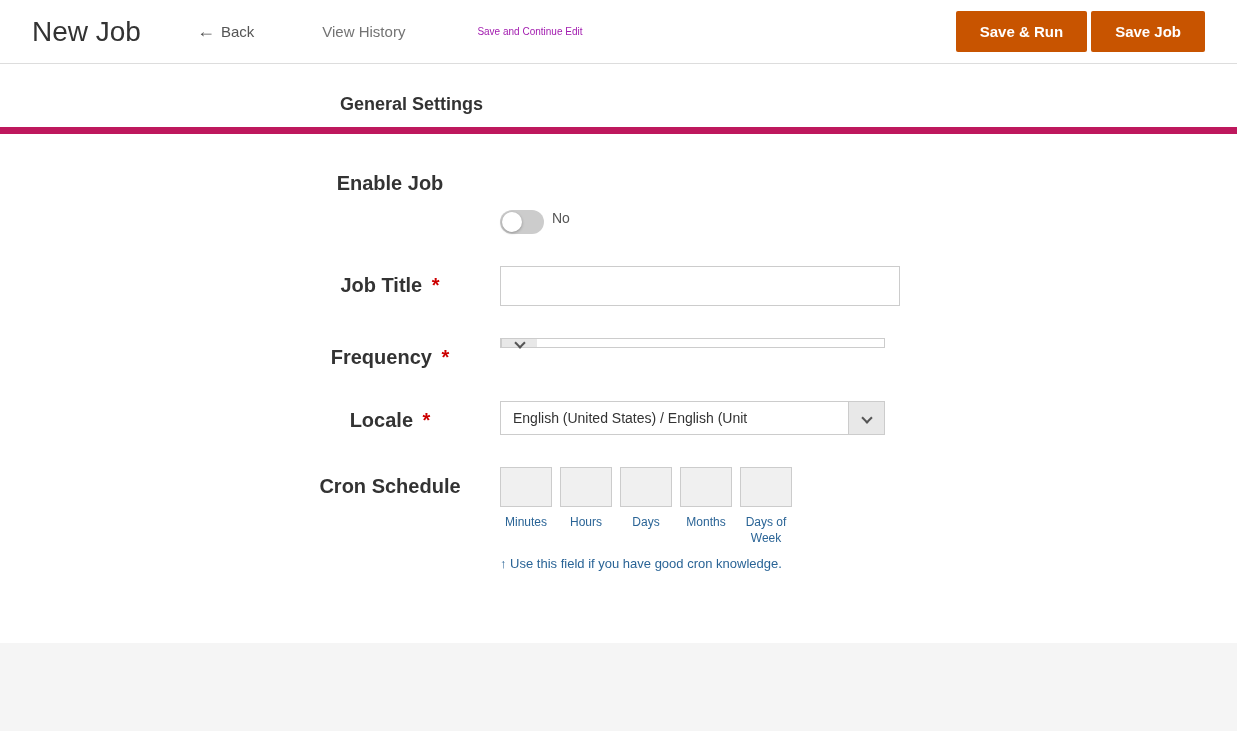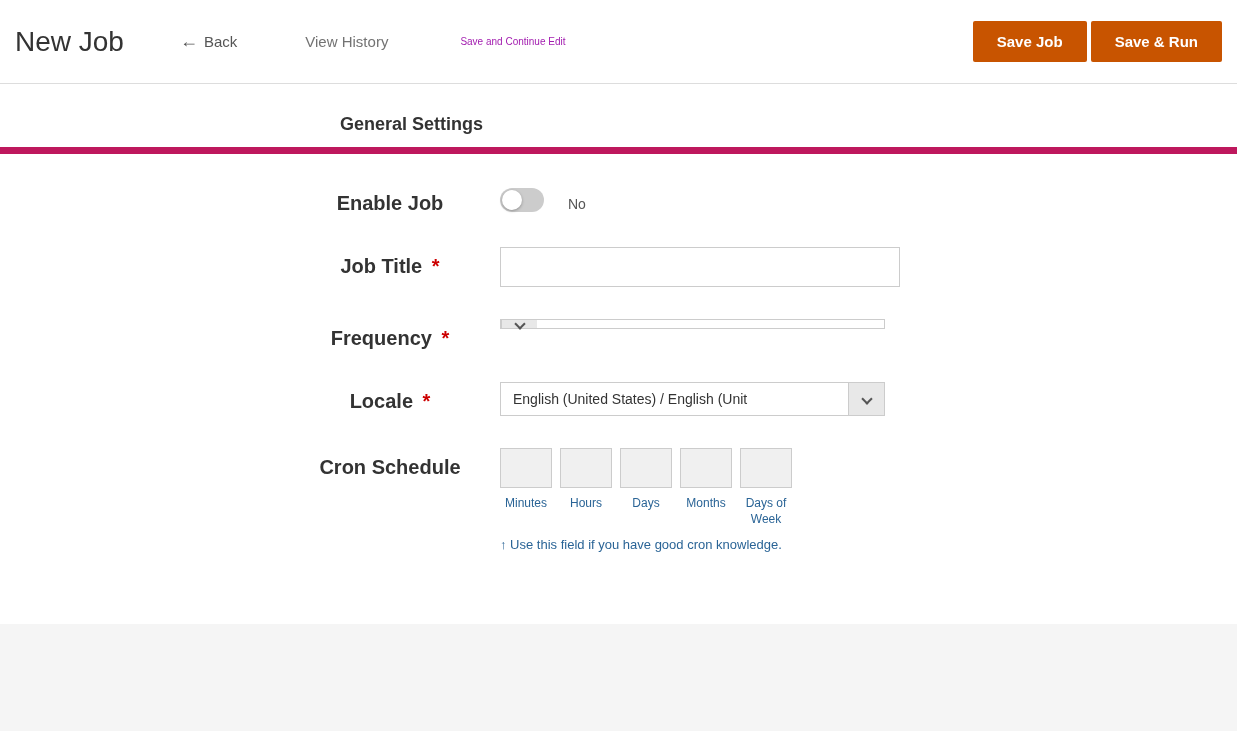--- a/index.html
+++ b/index.html
@@ -7,22 +7,22 @@
       font-family: 'Segoe UI', Arial, sans-serif;
       background: #f5f5f5;
       color: #333;
       font-size: 14px;
     }
 
     
     .header {
       background: #fff;
       border-bottom: 1px solid #ddd;
-      padding: 0 15px;
-      height: 84px;
+      padding: 0 32px;
+      height: 64px;
       display: flex;
       align-items: center;
       gap: 32px;
     }
     .header-title {
       font-size: 28px;
       font-weight: 400;
       color: #333;
       margin-right: 8px;
     }
@@ -113,23 +113,24 @@
       margin-left: 4px;
     }
     .form-control-area {
       flex: 1;
       max-width: 420px;
     }
 
     
     .toggle-wrapper {
       display: flex;
-      align-items: flex-end;
-      gap: 24px;
+      align-items: flex-start;
+      gap: 8px;
       padding-top: 4px;
+      margin-top: 42px;
     }
     .toggle {
       width: 44px;
       height: 24px;
       background: #ccc;
       border-radius: 12px;
       position: relative;
       cursor: pointer;
       display: inline-block;
     }
@@ -268,22 +269,22 @@
   <button class="back-btn">
     <span class="back-arrow">←</span>
     <span>Back</span>
   </button>
 
   <button class="nav-link">View History</button>
 
   <button class="save-continue-btn">Save and Continue Edit</button>
 
   <div class="header-actions">
+    <button class="btn-orange">Save &amp; Run</button>
     <button class="btn-orange">Save Job</button>
-    <button class="btn-orange">Save &amp; Run</button>
   </div>
 </div>
 
 <div class="main-content">
   <div class="section-title">General Settings</div>
 
   <div class="form-container">
 
     <div class="form-row">
       <div class="form-label">

